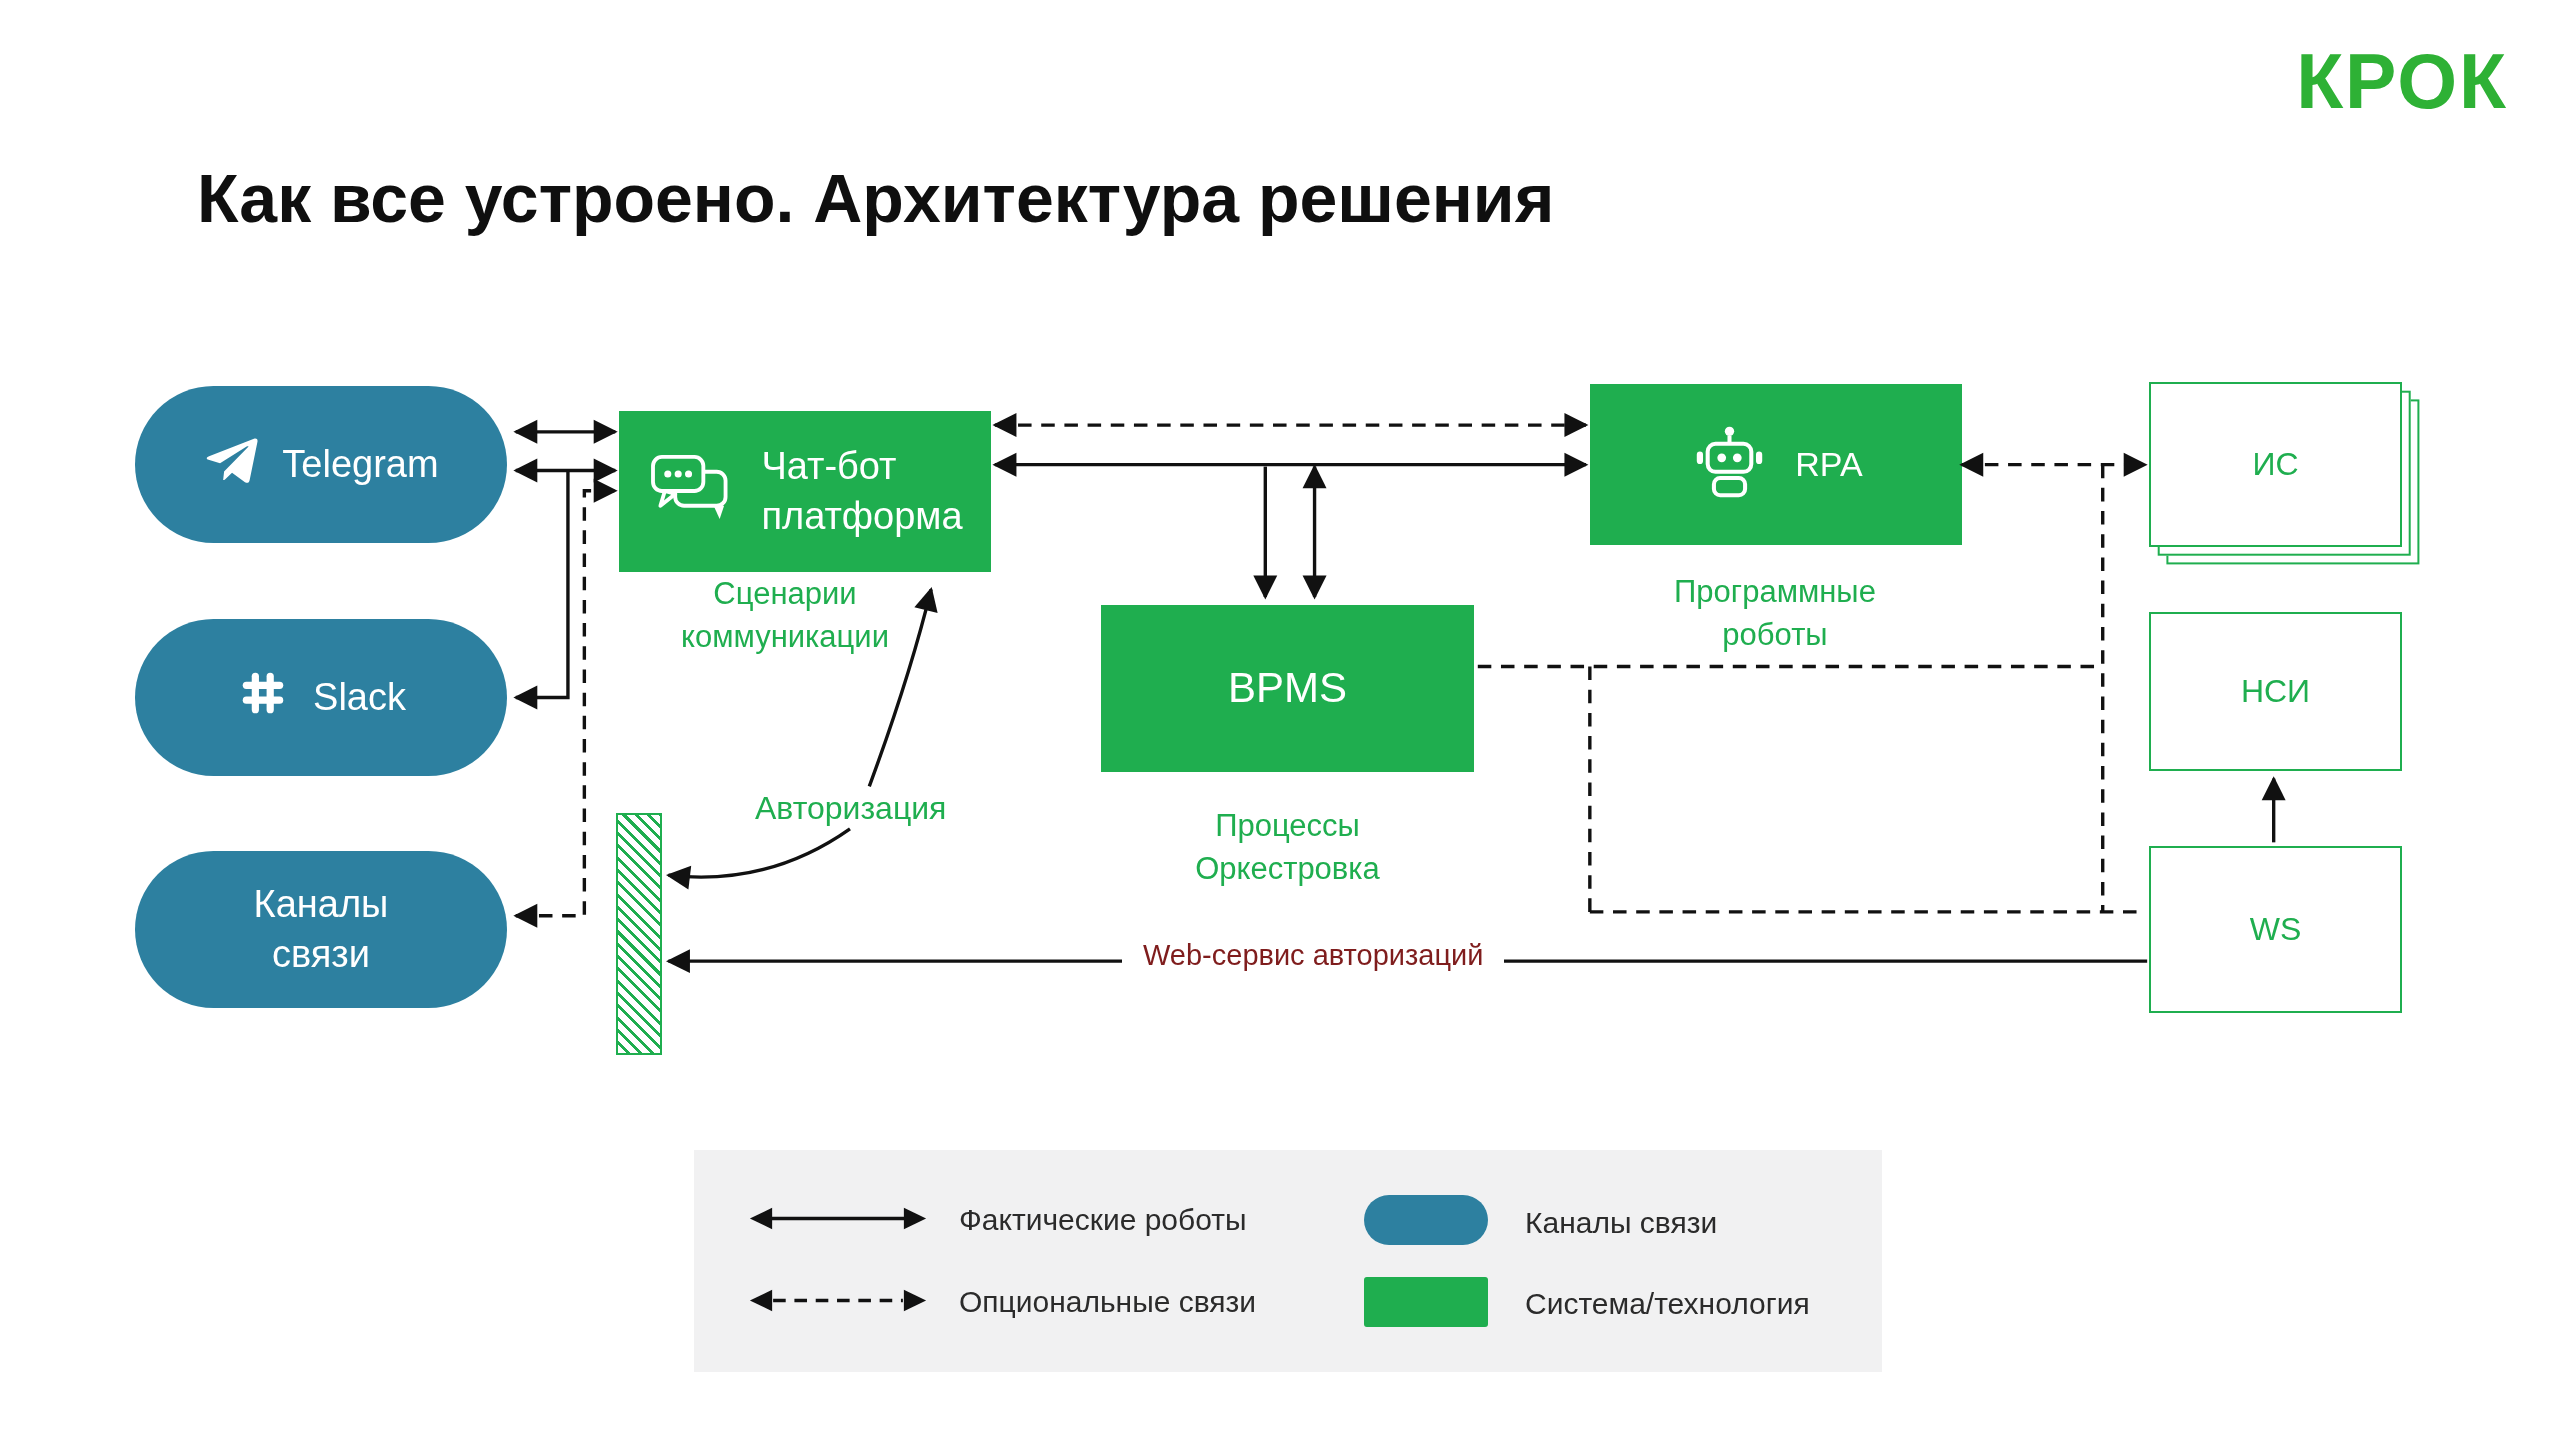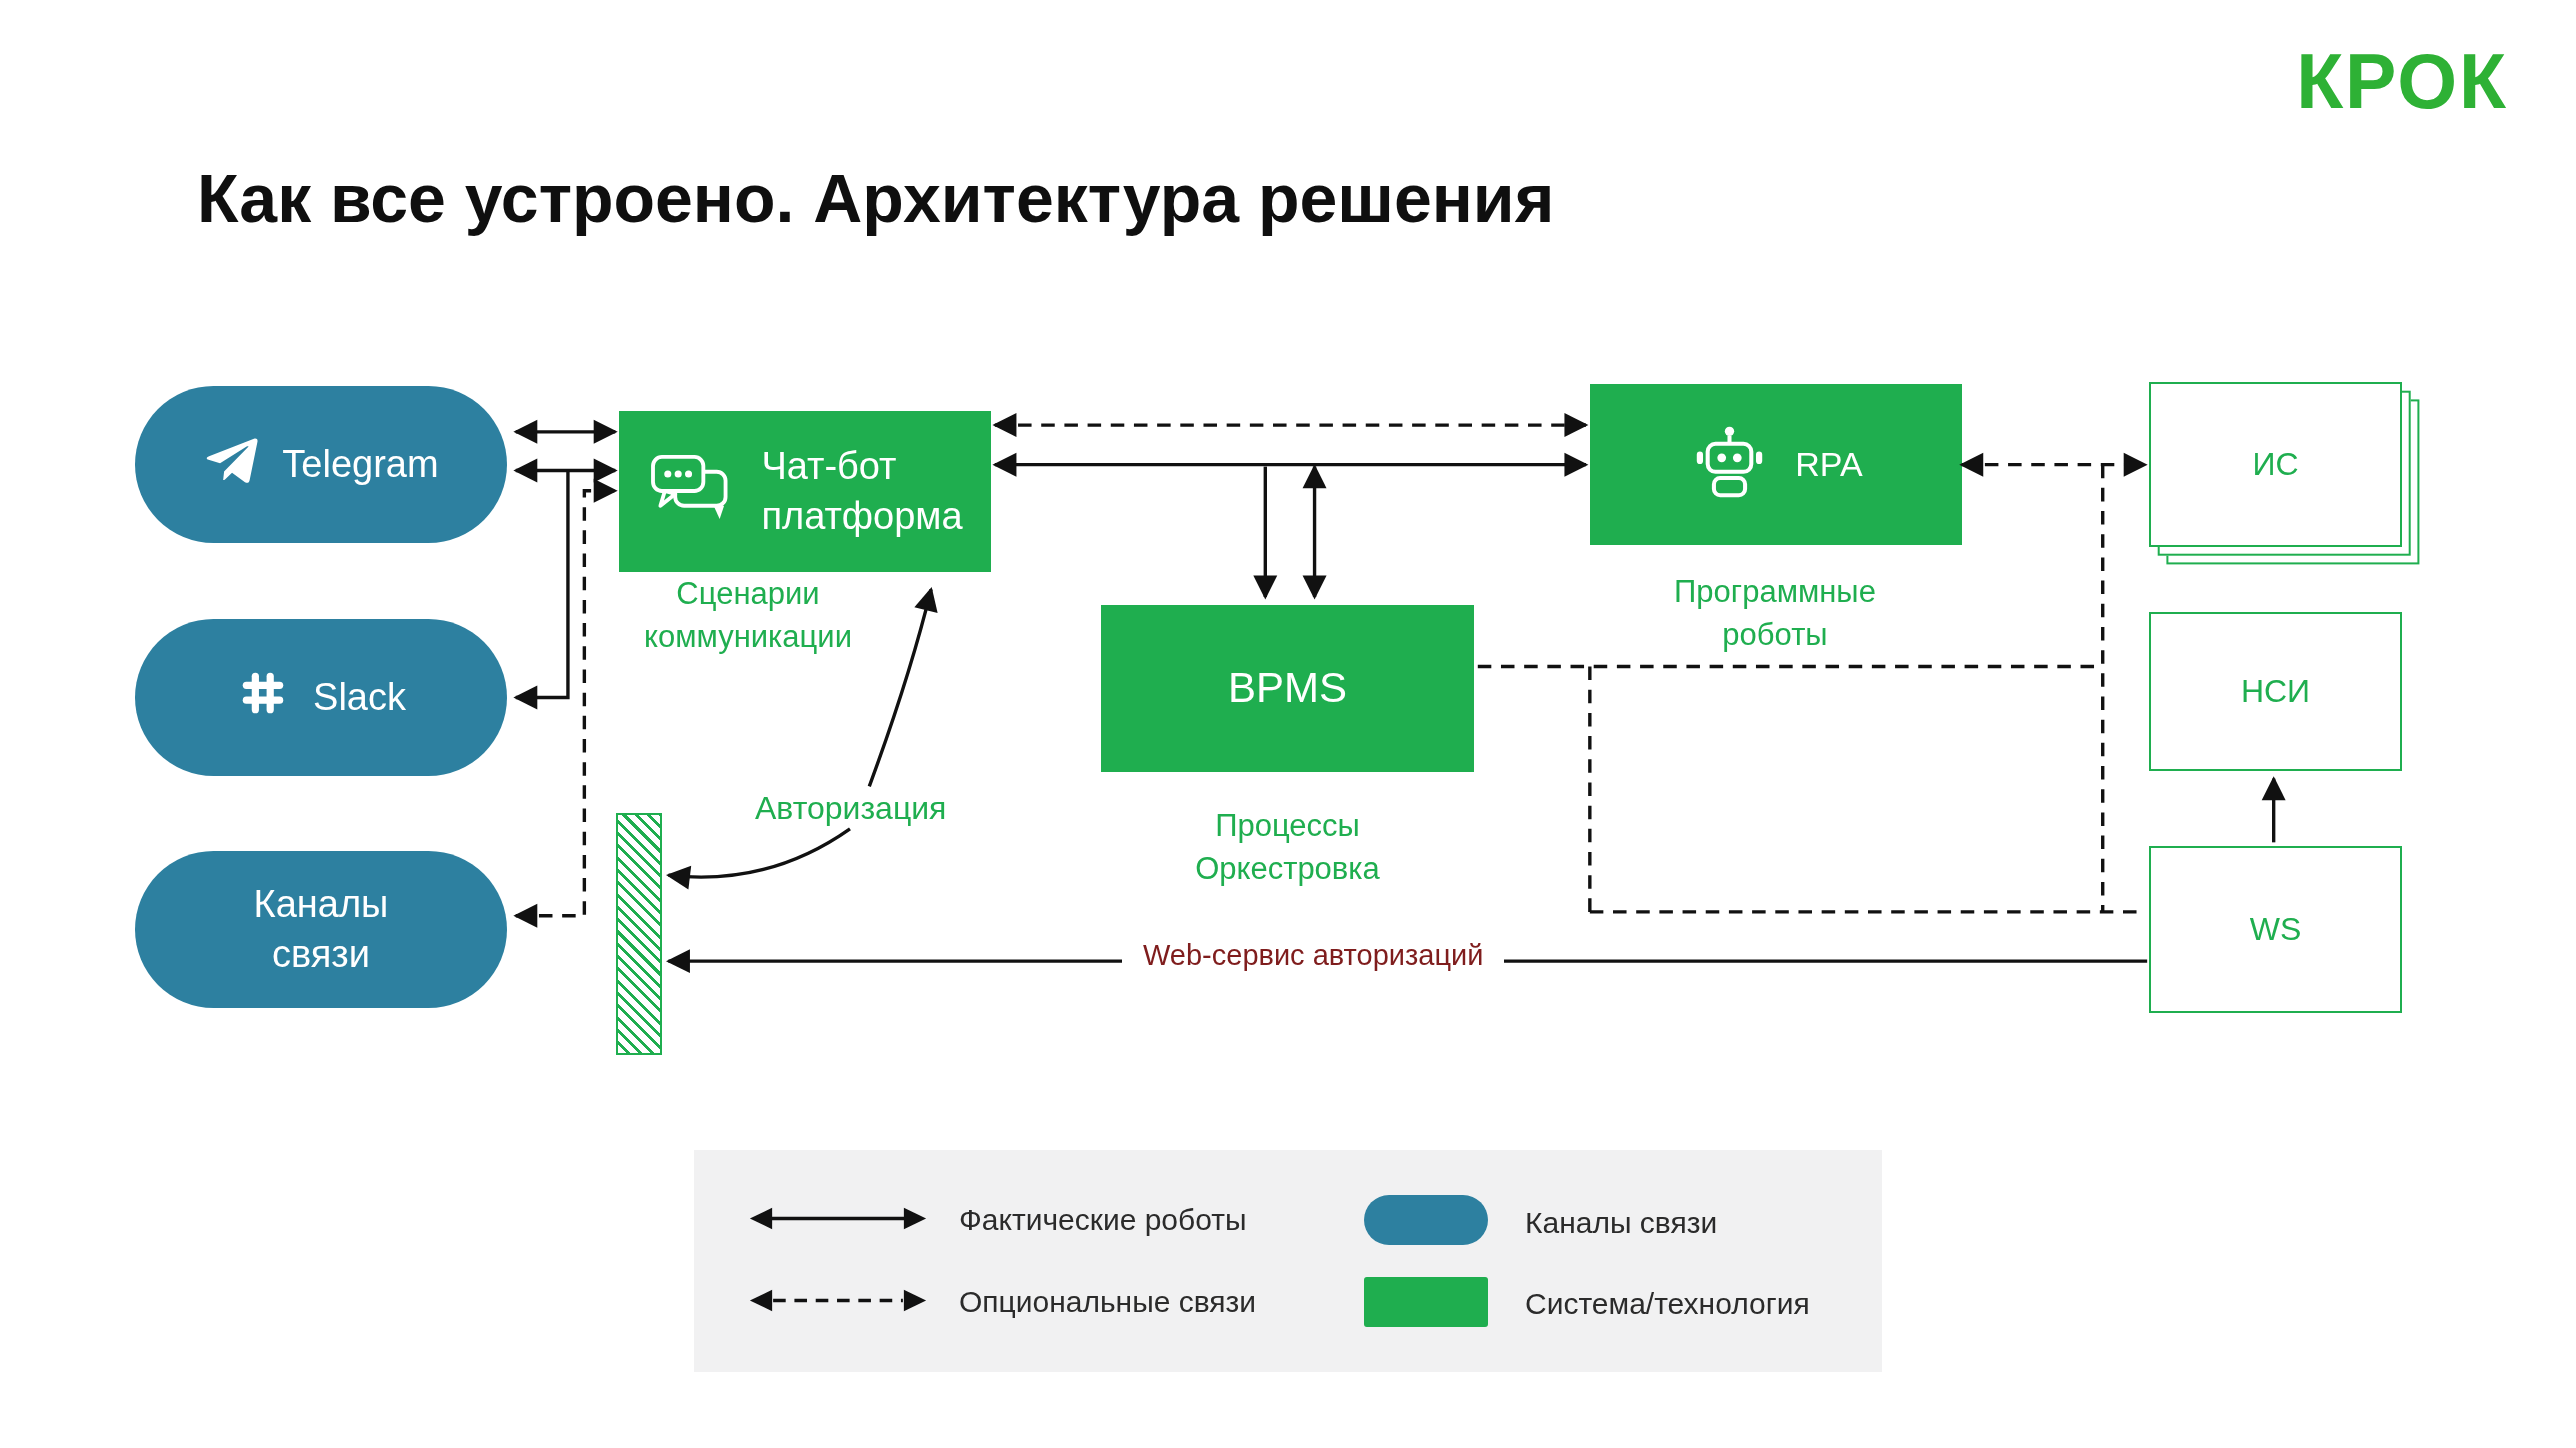--- a/index.html
+++ b/index.html
@@ -33,21 +33,21 @@
   .wwrap{position:absolute;width:253px;z-index:2;}
   .sheet{position:absolute;inset:0;background:#fff;border:2.9px solid #1fae4f;}
   .sheet.main{display:flex;align-items:center;justify-content:center;font-size:32px;color:#1fae4f;}
   #box-is{left:2149px;top:382px;height:165px;}
   #box-nsi{left:2149px;top:612px;height:159px;}
   #box-ws{left:2149px;top:846px;height:167px;}
 
   
   .caption{position:absolute;color:#1fae4f;font-size:31px;line-height:1.4;text-align:center;
            white-space:pre-line;z-index:3;}
-  #cap-chatbot{left:555px;top:572px;width:386px;}
+  #cap-chatbot{left:592px;top:572px;width:386px;}
   #cap-bpms{left:1101px;top:804px;width:373px;}
   #cap-rpa{left:1584px;top:570px;width:382px;}
   #lbl-auth{position:absolute;left:755px;top:790px;color:#1fae4f;font-size:32px;z-index:3;}
   #lbl-web{position:absolute;left:1122px;top:937px;background:#fff;padding:1.9px 21px;
            font-size:29px;color:#7f1d1d;z-index:6;}
 
   
   .hatch{position:absolute;left:616px;top:813px;width:42px;height:238px;z-index:2;
          border:2.9px solid #1fae4f;
          background:repeating-linear-gradient(45deg,#fff 0 5.8px,#1fae4f 5.8px 8.7px);}

